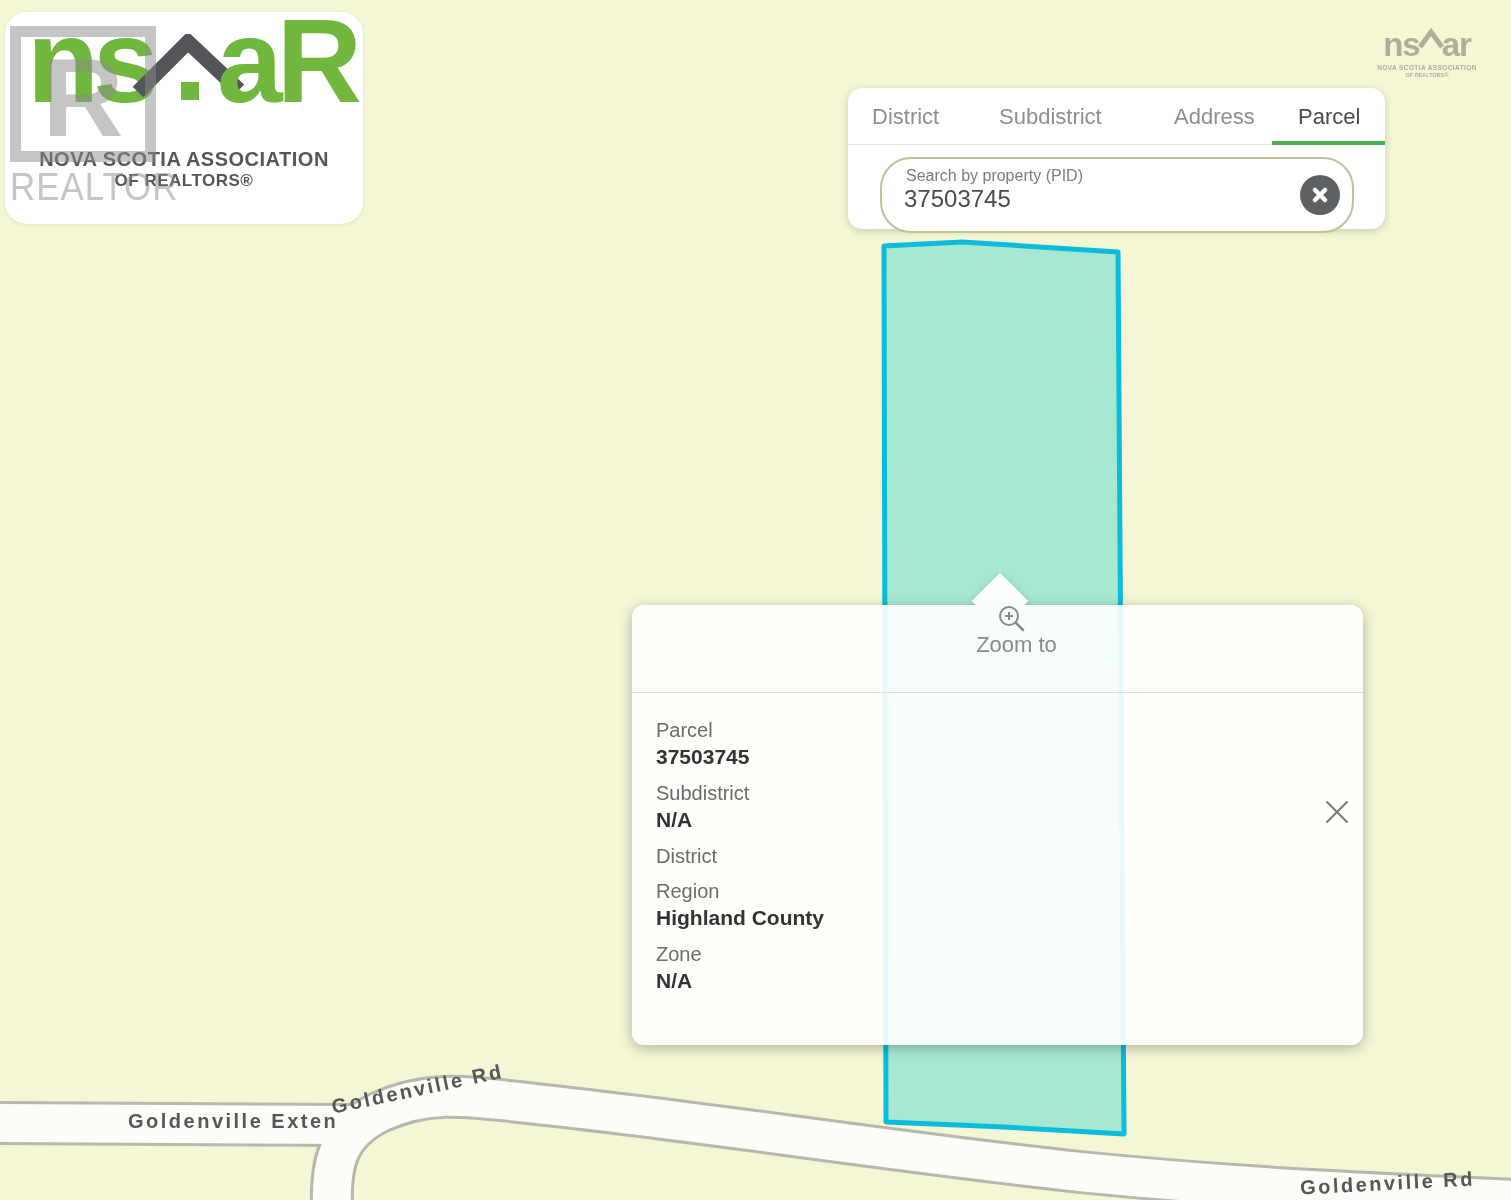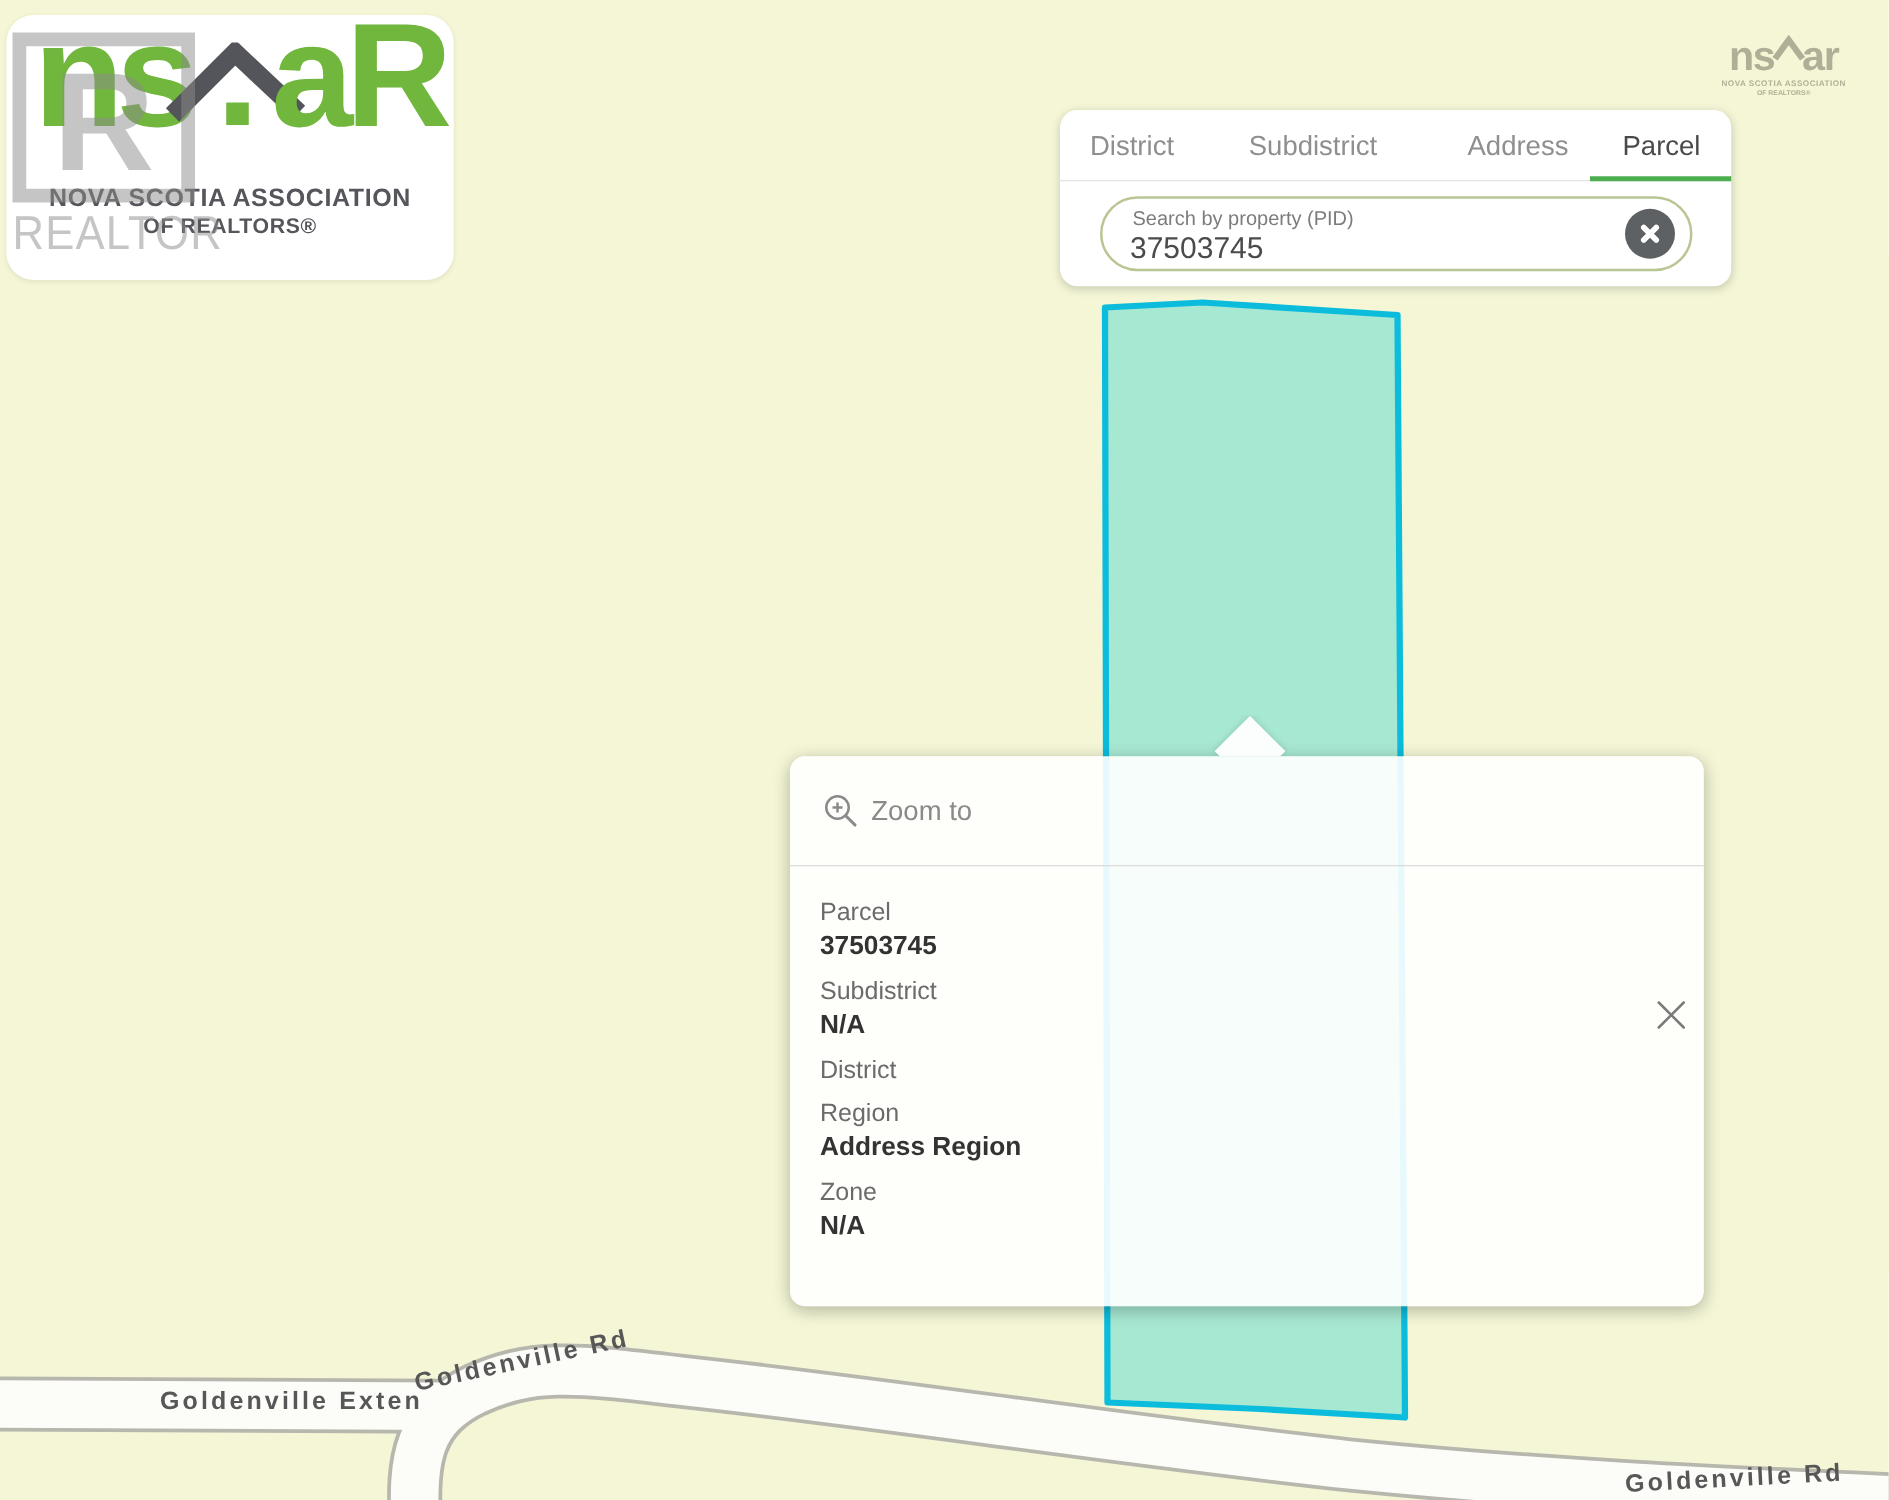--- a/index.html
+++ b/index.html
@@ -37,30 +37,30 @@
   
   #search-card{position:absolute;left:848px;top:88px;width:537px;height:141px;background:#ffffff;border-radius:14px;box-shadow:0 2px 8px rgba(0,0,0,0.18);}
   #tab-row{position:relative;height:56px;border-bottom:1px solid #e4e4e4;}
   .tab{position:absolute;top:0;height:56px;line-height:58px;font-size:22px;color:#8f8f8f;cursor:pointer;}
   .tab.active{color:#4a4a4a;}
   #tab-district{left:24px;}
   #tab-subdistrict{left:151px;}
   #tab-address{left:292px;margin-left:34px;}
   #tab-parcel{left:450px;}
   #tab-underline{position:absolute;left:424px;width:113px;bottom:-1px;height:4px;background:#4cae4f;}
-  #search-pill{position:absolute;left:32px;top:69px;width:474px;height:60px;border:2px solid #b9c694;border-radius:31px;box-sizing:border-box;background:#fff;}
+  #search-pill{position:absolute;left:32px;top:69px;width:474px;height:76px;border:2px solid #b9c694;border-radius:31px;box-sizing:border-box;background:#fff;}
   #search-pill .flabel{position:absolute;left:24px;top:8px;font-size:16px;color:#7c7c7c;}
   #search-pill input{position:absolute;left:22px;top:26px;width:330px;border:none;outline:none;background:transparent;font-family:"Liberation Sans",sans-serif;font-size:24px;color:#4b4b4b;padding:0;}
   #clear-btn{position:absolute;right:12px;top:50%;transform:translateY(-50%);width:40px;height:40px;border-radius:50%;background:#5d6164;display:flex;align-items:center;justify-content:center;cursor:pointer;}
 
   
   #popup{position:absolute;left:632px;top:605px;width:731px;height:440px;background:rgba(255,255,255,0.9);border-radius:12px;box-shadow:0 3px 14px rgba(0,0,0,0.28);}
   #popup-pointer-clip{position:absolute;left:336px;top:-33px;width:64px;height:33px;overflow:hidden;}
   #popup-pointer{position:absolute;left:12px;top:9px;width:40px;height:40px;background:rgba(255,255,255,0.95);transform:rotate(45deg);box-shadow:0 0 6px rgba(0,0,0,0.15);}
-  #zoom-to-row{position:relative;height:87px;border-bottom:1px solid #dcdcdc;display:flex;align-items:center;padding-left:27px;cursor:pointer;}
+  #zoom-to-row{position:relative;height:87px;border-bottom:1px solid #dcdcdc;display:flex;align-items:center;padding-left:27px;cursor:pointer;flex-direction:column;}
   #zoom-to-row .ztxt{margin-left:11px;font-size:22px;color:#8a8a8a;}
   #popup-body{position:absolute;left:0;top:88px;width:100%;}
   #popup-fields{padding:24px 0 0 24px;}
   .pfield{margin-bottom:9px;}
   .pfield .plabel{font-size:20px;color:#6b6b6b;line-height:26px;}
   .pfield .pvalue{font-size:21px;font-weight:bold;color:#333333;line-height:28px;}
   #last-row{display:flex;flex-direction:column;}
   #last-row .leftcol{width:350px;}
   #close-btn{position:absolute;right:13px;top:106px;width:26px;height:26px;cursor:pointer;display:flex;align-items:center;justify-content:center;}
 </style>
@@ -157,21 +157,21 @@
         </div>
         <div class="pfield">
           <div class="plabel">Subdistrict</div>
           <div class="pvalue">N/A</div>
         </div>
         <div class="pfield">
           <div class="plabel">District</div>
         </div>
         <div class="pfield">
           <div class="plabel">Region</div>
-          <div class="pvalue">Address Region</div>
+          <div class="pvalue">Highland County</div>
         </div>
         <div id="last-row">
           <div class="pfield leftcol">
             <div class="plabel">Zone</div>
             <div class="pvalue">N/A</div>
           </div>
         </div>
       </div>
       <div id="close-btn">
         <svg width="24" height="24">

